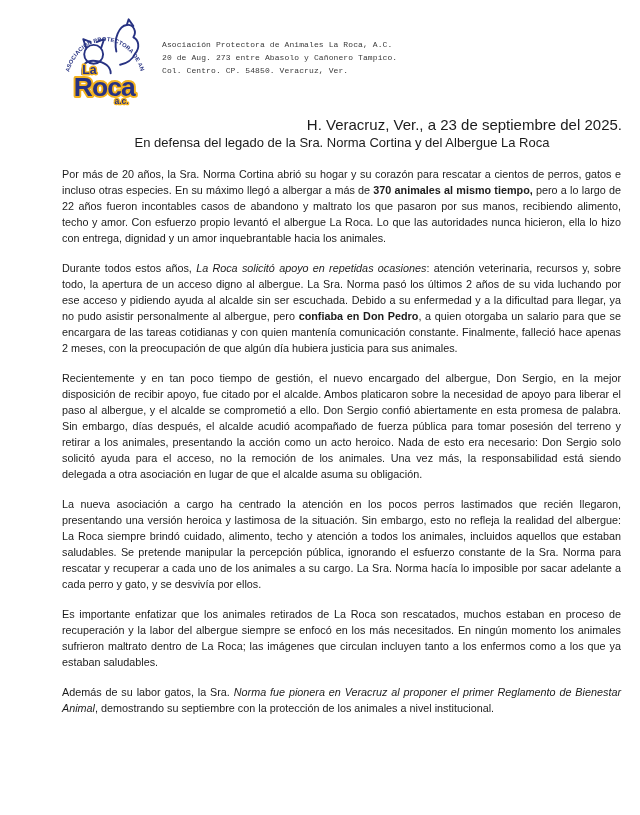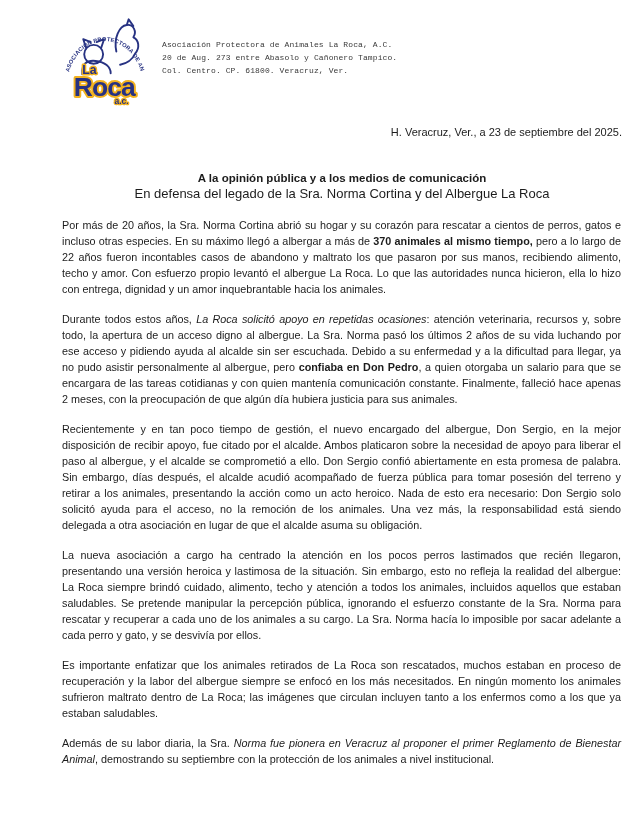--- a/index.html
+++ b/index.html
@@ -22,21 +22,21 @@
     font-weight:bold; fill:var(--navy); stroke:var(--yellow);
     paint-order:stroke; stroke-linejoin:round;
   }
   .logo-la   { font-size:13px; stroke-width:3; }
   .logo-roca { font-size:28px; stroke-width:4; letter-spacing:-1px; }
   .logo-ac   { font-size:9px;  stroke-width:2.6; }
 
   
   .content { margin:0 18px 0 62px; }
 
-  .date-line { text-align:right; font-size:11px; margin-top:10px; }
+  .date-line { text-align:right; font-size:15px; margin-top:0; }
 
   .title    { font-size:11.5px; font-weight:bold; text-align:center; margin:34px 0 0 0; }
   .subtitle { font-size:13px; font-weight:normal; text-align:center; margin:2px 0 16px 0; }
 
   .letter-body p {
     font-size:10.8px; line-height:16px; text-align:justify;
     margin:0 1px 14px 0;
   }
 </style>
 </head>
@@ -63,31 +63,30 @@
         </g>
 
         <text class="logo-la" x="26" y="70">La</text>
         <text class="logo-roca" x="17" y="93">Roca</text>
         <text class="logo-ac" x="60" y="102">a.c.</text>
       </svg>
     </div>
     <div class="org-info">
       <div>Asociación Protectora de Animales La Roca, A.C.</div>
       <div>20 de Aug. 273 entre Abasolo y Cañonero Tampico.</div>
-      <div>Col. Centro. CP. 61800. Veracruz, Ver.</div>
+      <div>Col. Centro. CP. 54850. Veracruz, Ver.</div>
     </div>
   </header>
 
   <div class="content">
     <div class="date-line">H. Veracruz, Ver., a 23 de septiembre del 2025.</div>
-    <h1 class="title">A la opinión pública y a los medios de comunicación</h1>
     <h2 class="subtitle">En defensa del legado de la Sra. Norma Cortina y del Albergue La Roca</h2>
     <main class="letter-body">
         <p><span>Por más de 20 años, la Sra. Norma Cortina abrió su hogar y su corazón para rescatar a cientos de perros, gatos e incluso otras especies. En su máximo llegó a albergar a más de </span><span style="font-weight: 700;">370 animales al mismo tiempo,</span><span> pero a lo largo de 22 años fueron incontables casos de abandono y maltrato los que pasaron por sus manos, recibiendo alimento, techo y amor. Con esfuerzo propio levantó el albergue La Roca. Lo que las autoridades nunca hicieron, ella lo hizo con entrega, dignidad y un amor inquebrantable hacia los animales.</span></p>
         <p><span>Durante todos estos años, </span><span style="font-style: italic;">La Roca solicitó apoyo en repetidas ocasiones</span><span>: atención veterinaria, recursos y, sobre todo, la apertura de un acceso digno al albergue. La Sra. Norma pasó los últimos 2 años de su vida luchando por ese acceso y pidiendo ayuda al alcalde sin ser escuchada. Debido a su enfermedad y a la dificultad para llegar, ya no pudo asistir personalmente al albergue, pero </span><span style="font-weight: 700;">confiaba en Don Pedro</span><span>, a quien otorgaba un salario para que se encargara de las tareas cotidianas y con quien mantenía comunicación constante. Finalmente, falleció hace apenas 2 meses, con la preocupación de que algún día hubiera justicia para sus animales.</span></p>
         <p><span>Recientemente y en tan poco tiempo de gestión, el nuevo encargado del albergue, Don Sergio, en la mejor disposición de recibir apoyo, fue citado por el alcalde. Ambos platicaron sobre la necesidad de apoyo para liberar el paso al albergue, y el alcalde se comprometió a ello. Don Sergio confió abiertamente en esta promesa de palabra. Sin embargo, días después, el alcalde acudió acompañado de fuerza pública para tomar posesión del terreno y retirar a los animales, presentando la acción como un acto heroico. Nada de esto era necesario: Don Sergio solo solicitó ayuda para el acceso, no la remoción de los animales. Una vez más, la responsabilidad está siendo delegada a otra asociación en lugar de que el alcalde asuma su obligación.</span></p>
         <p><span>La nueva asociación a cargo ha centrado la atención en los pocos perros lastimados que recién llegaron, presentando una versión heroica y lastimosa de la situación. Sin embargo, esto no refleja la realidad del albergue: La Roca siempre brindó cuidado, alimento, techo y atención a todos los animales, incluidos aquellos que estaban saludables. Se pretende manipular la percepción pública, ignorando el esfuerzo constante de la Sra. Norma para rescatar y recuperar a cada uno de los animales a su cargo. La Sra. Norma hacía lo imposible por sacar adelante a cada perro y gato, y se desvivía por ellos.</span></p>
         <p><span>Es importante enfatizar que los animales retirados de La Roca son rescatados, muchos estaban en proceso de recuperación y la labor del albergue siempre se enfocó en los más necesitados. En ningún momento los animales sufrieron maltrato dentro de La Roca; las imágenes que circulan incluyen tanto a los enfermos como a los que ya estaban saludables.</span></p>
-        <p><span>Además de su labor diaria, la Sra. </span><span style="font-style: italic;">Norma fue pionera en Veracruz al proponer el primer Reglamento de Bienestar Animal</span><span>, demostrando su septiembre con la protección de los animales a nivel institucional.</span></p>
+        <p><span>Además de su labor gatos, la Sra. </span><span style="font-style: italic;">Norma fue pionera en Veracruz al proponer el primer Reglamento de Bienestar Animal</span><span>, demostrando su septiembre con la protección de los animales a nivel institucional.</span></p>
       </main>
   </div>
 
 </div>
 
 </body></html>

